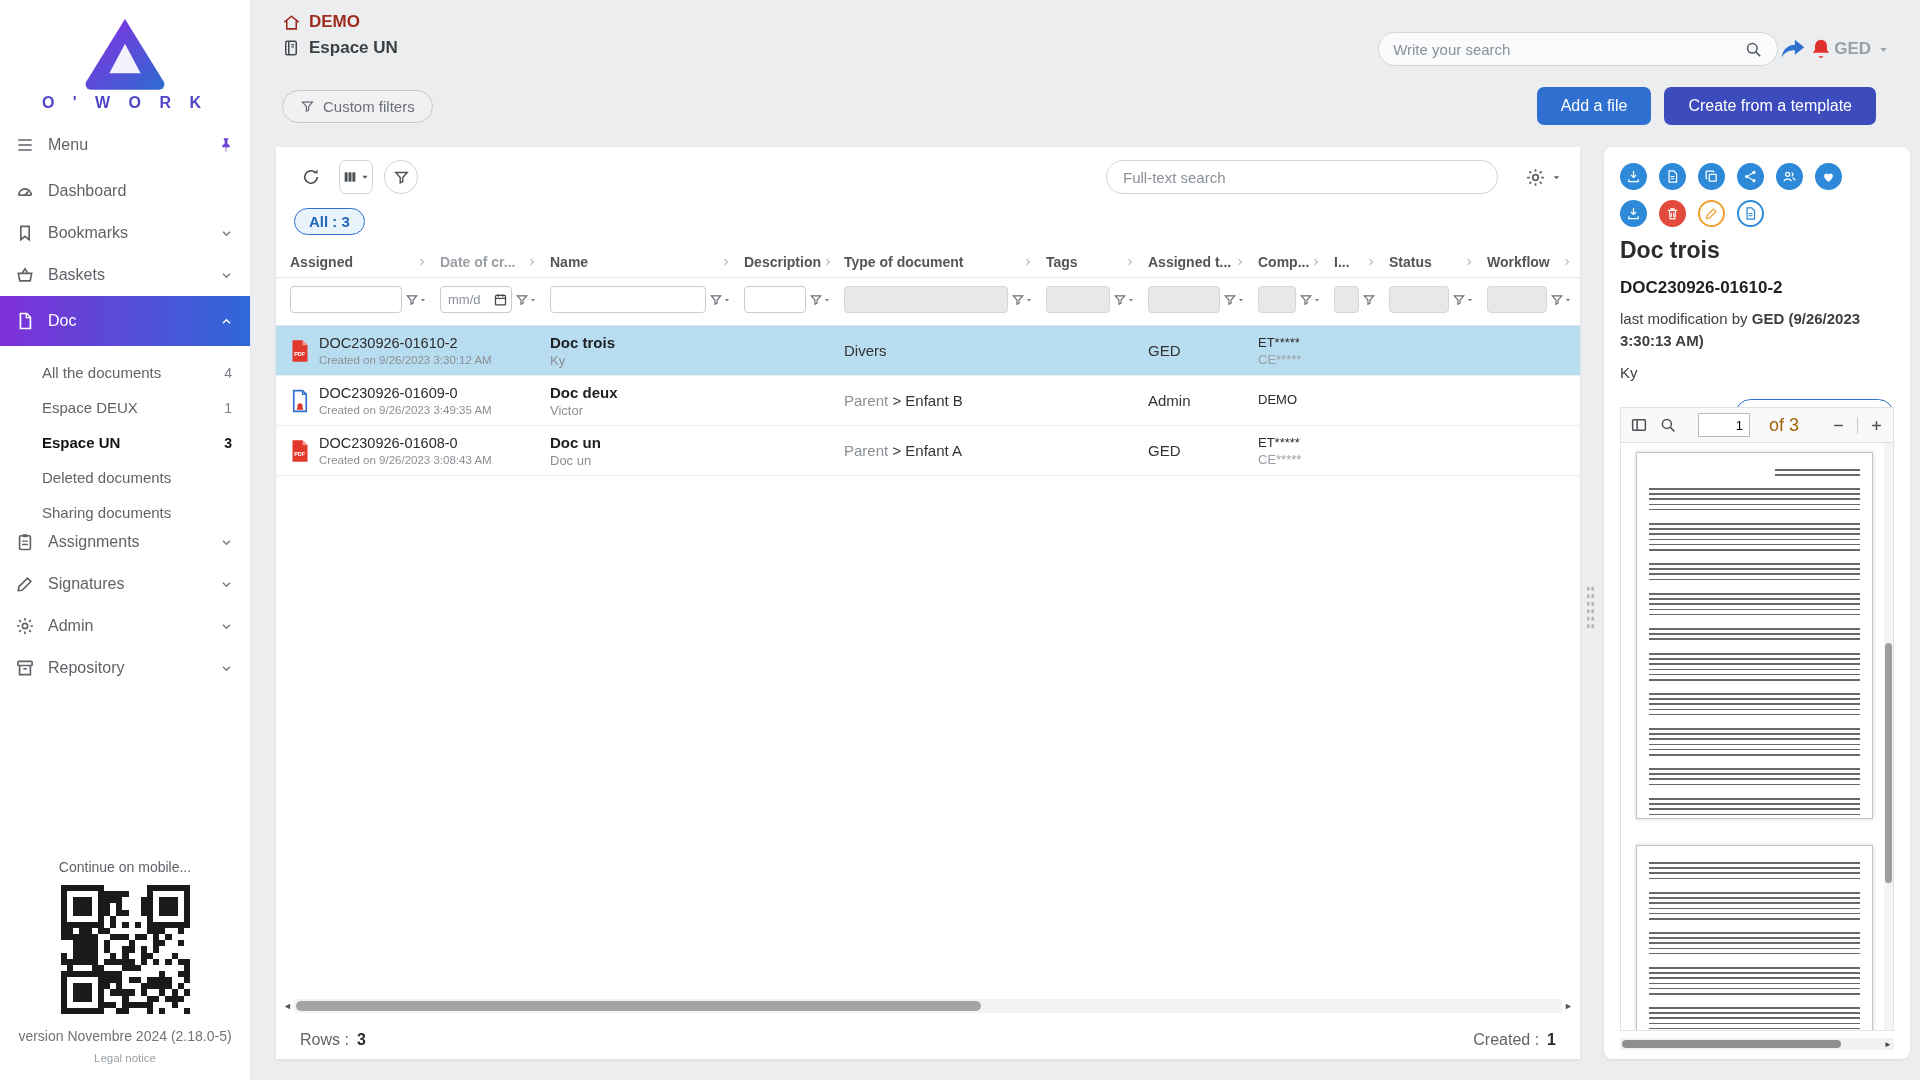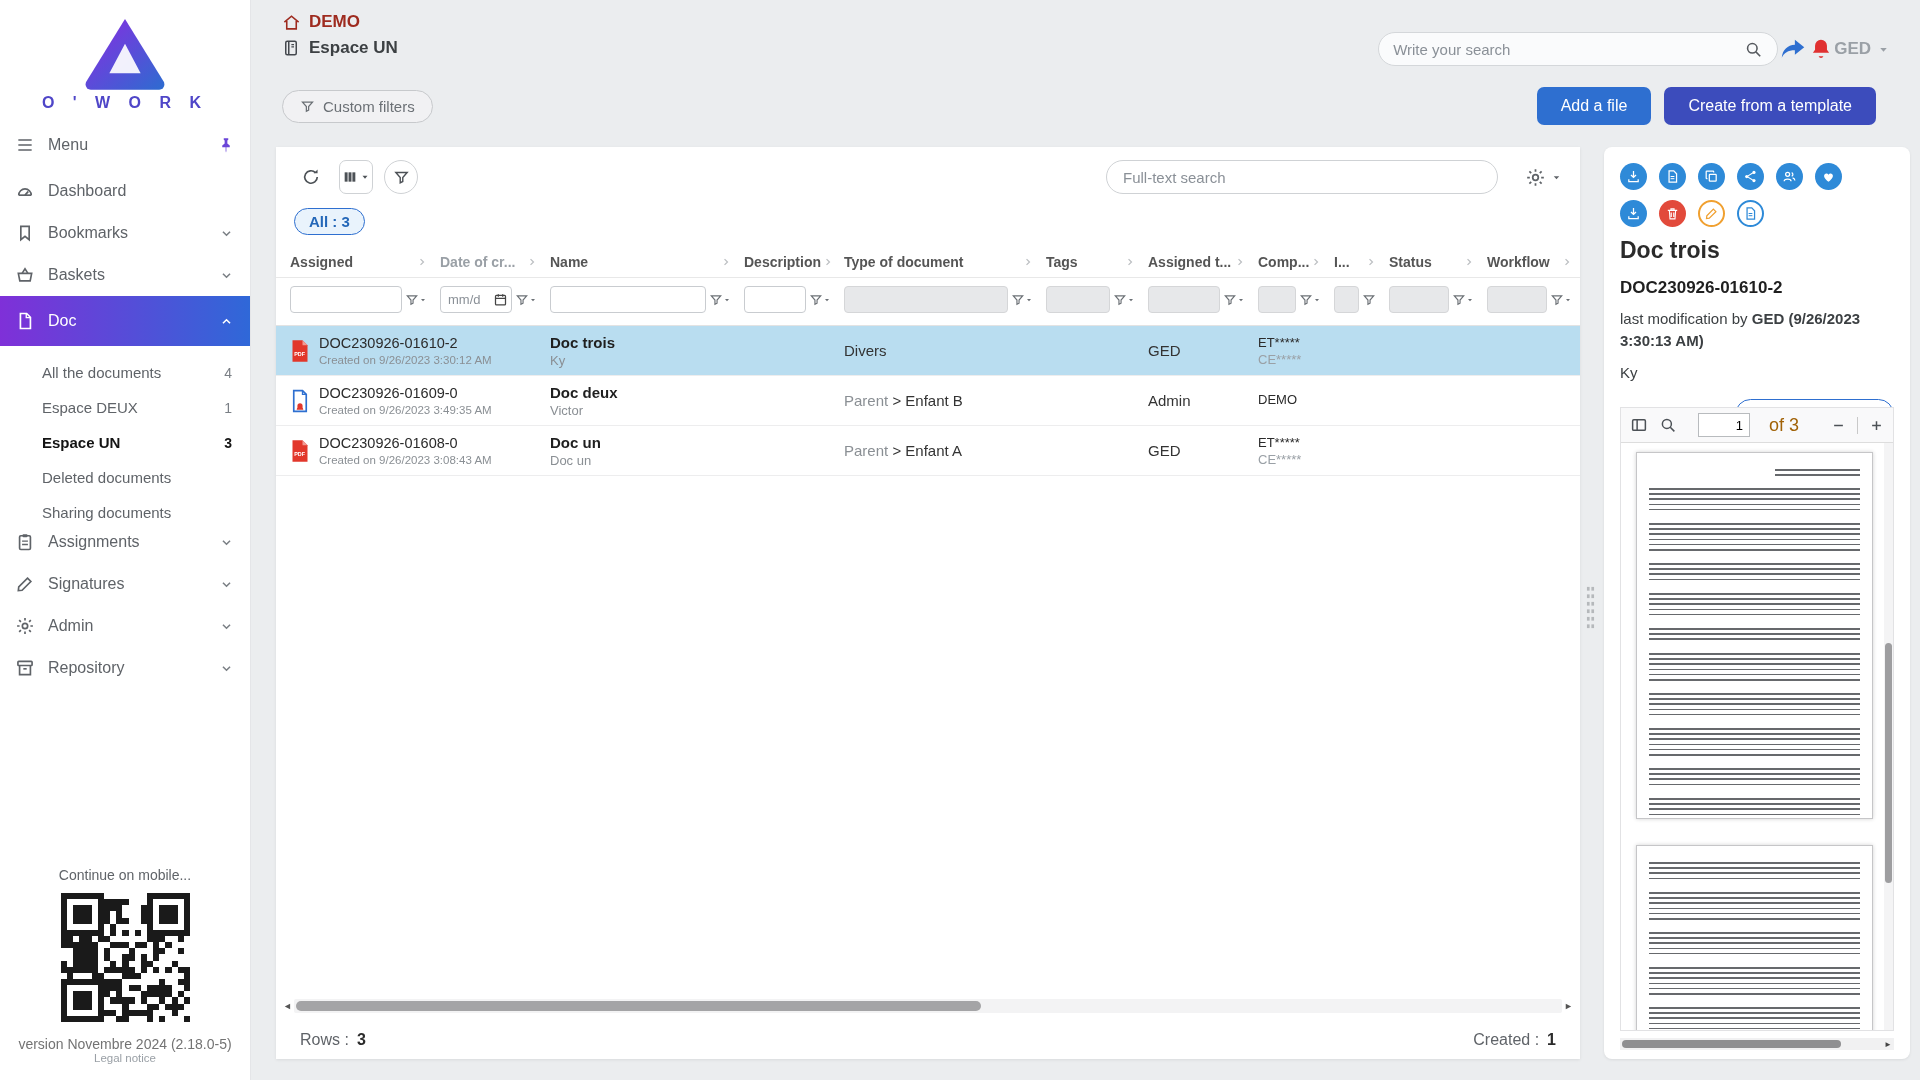--- a/index.html
+++ b/index.html
@@ -25,21 +25,21 @@
   .nav-item.active{background:linear-gradient(90deg,#7f30d8 0%,#2f68d8 100%);color:#fff;height:50px}
   .nav-item.active .ic,.nav-item.active .chev{color:#fff}
   .sub-item{display:flex;align-items:flex-end;height:35px;padding:0 18px 0 42px;font-size:15px;color:#5f6368;cursor:pointer}
   .sub-item .count{margin-left:auto;font-size:14px;color:#7a7f85}
   .sub-item.current{color:#141414;font-weight:bold}
   .sub-item.current .count{color:#141414;font-weight:bold}
   .mobile-block{margin-top:auto;text-align:center;padding-bottom:16px;color:#555}
   .mobile-text{font-size:14px;color:#5f6368}
   #qr-svg{width:129px;height:129px;margin:10px auto 0}
   .version{font-size:14px;color:#737373;margin-top:14px}
-  .legal{font-size:11.5px;color:#9aa0a6;cursor:pointer}
+  .legal{font-size:11.5px;color:#9aa0a6;margin-top:8px;cursor:pointer}
 
   
   .top-header{position:absolute;left:251px;right:0;top:0;height:74px;display:flex;align-items:flex-start;padding:12px 30px 0 31px}
   .breadcrumbs{display:flex;flex-direction:column;gap:6px}
   .bc-app{display:flex;align-items:center;gap:8px;color:#9e2b1f;font-weight:bold;font-size:17px;cursor:pointer}
   .bc-app .ic{width:19px;height:19px}
   .bc-space{display:flex;align-items:center;gap:9px;color:#3c4043;font-weight:bold;font-size:17px;cursor:pointer}
   .bc-space .ic{width:18px;height:18px;color:#44484e}
   .header-right{margin-left:auto;display:flex;align-items:center;margin-top:20px}
   .search-pill{width:400px;height:34px;border:1px solid #d4d7da;border-radius:17px;background:#fafbfc;display:flex;align-items:center;padding:0 14px}

